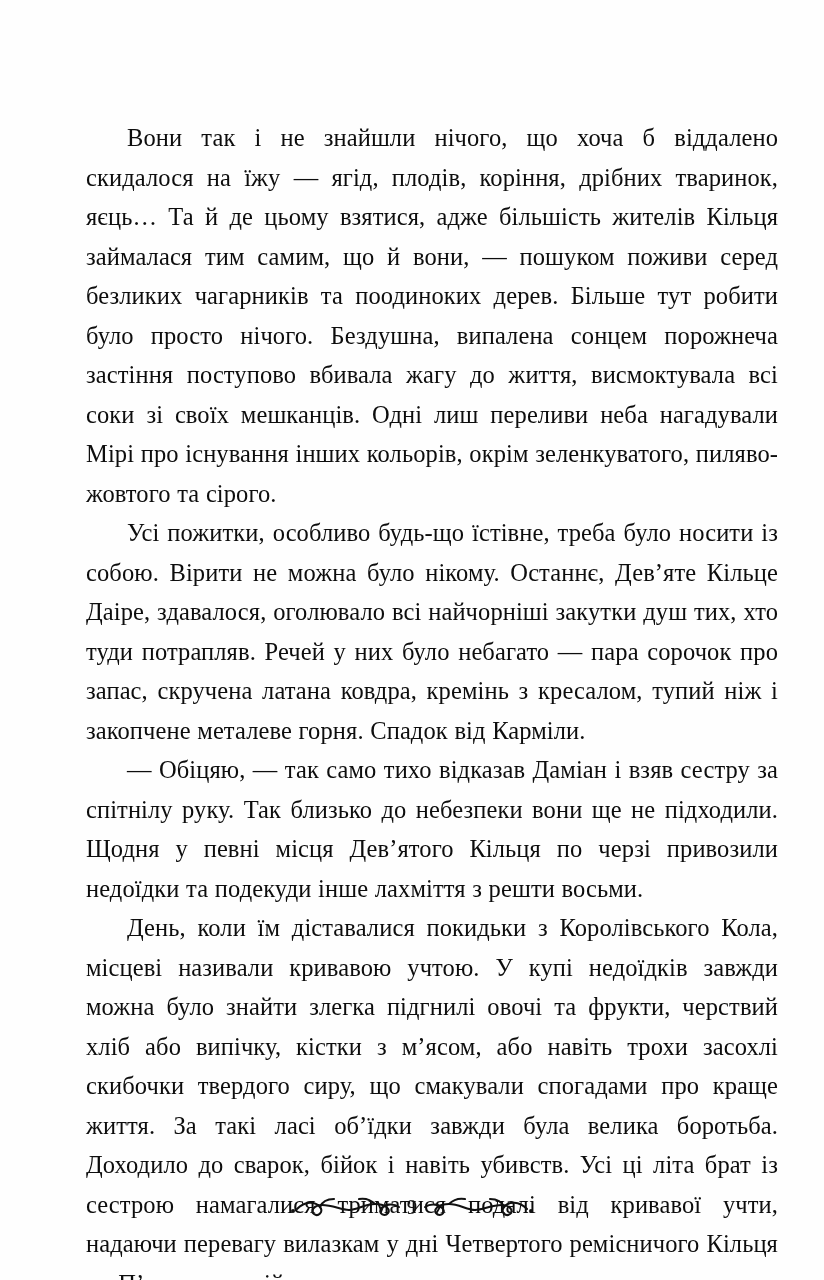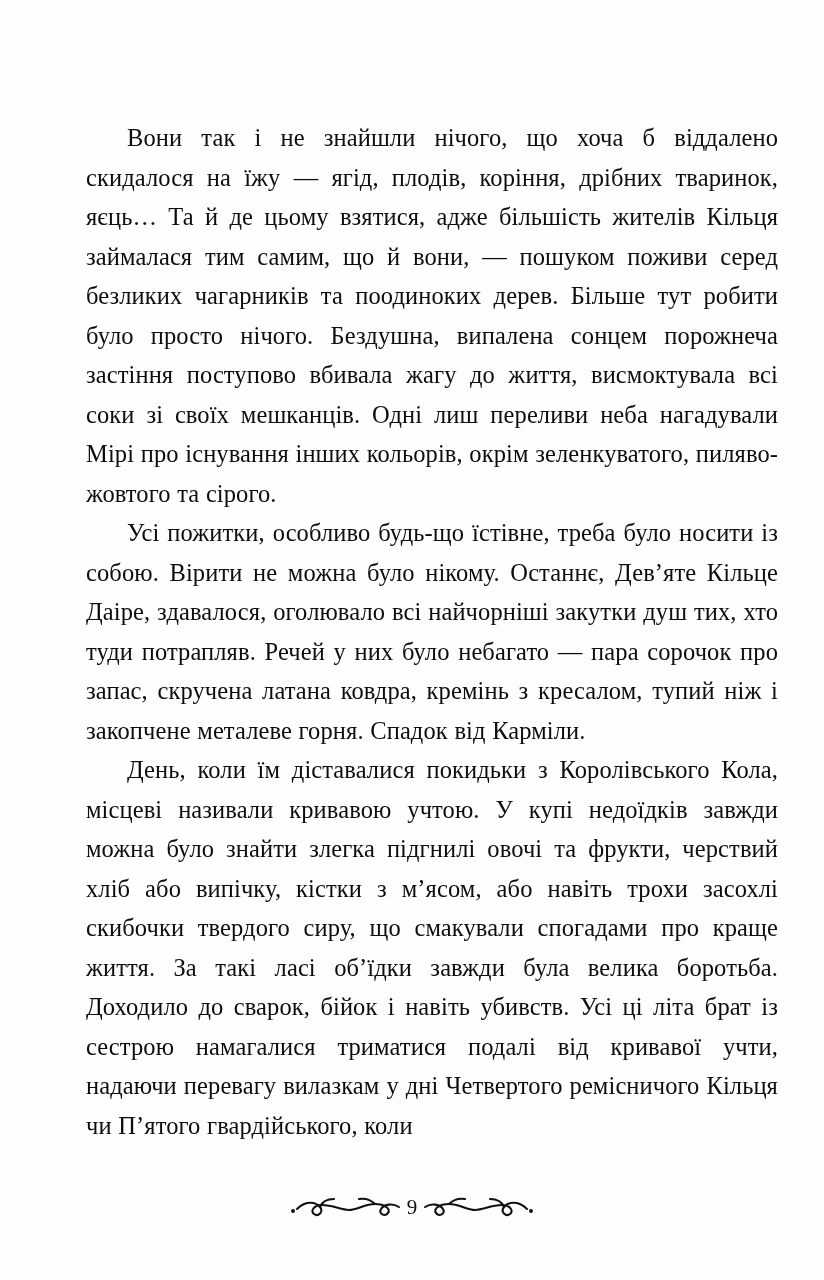--- a/index.html
+++ b/index.html
@@ -58,20 +58,21 @@
   }
 </style>
 </head>
 <body>
 
 <div class="page">
 
   <div class="book-text">
     <p>Вони так і не знайшли нічого, що хоча б віддалено скидалося на їжу — ягід, плодів, коріння, дрібних тваринок, яєць… Та й де цьому взятися, адже більшість жителів Кільця займалася тим самим, що й вони, — пошуком поживи серед безликих чагарників та поодиноких дерев. Більше тут робити було просто нічого. Бездушна, випалена сонцем порожнеча застіння поступово вбивала жагу до життя, висмоктувала всі соки зі своїх мешканців. Одні лиш переливи неба нагадували Мірі про існування інших кольорів, окрім зеленкуватого, пиляво-жовтого та сірого.</p>
     <p>Усі пожитки, особливо будь-що їстівне, треба було носити із собою. Вірити не можна було нікому. Останнє, Дев’яте Кільце Даіре, здавалося, оголювало всі найчорніші закутки душ тих, хто туди потрапляв. Речей у них було небагато — пара сорочок про запас, скручена латана ковдра, кремінь з кресалом, тупий ніж і закопчене металеве горня. Спадок від Карміли.</p>
+    <p>— Обіцяю, — так само тихо відказав Даміан і взяв сестру за спітнілу руку. Так близько до небезпеки вони ще не підходили. Щодня у певні місця Дев’ятого Кільця по черзі привозили недоїдки та подекуди інше лахміття з решти восьми.</p>
     <p>День, коли їм діставалися покидьки з Королівського Кола, місцеві називали кривавою учтою. У купі недоїдків завжди можна було знайти злегка підгнилі овочі та фрукти, черствий хліб або випічку, кістки з м’ясом, або навіть трохи засохлі скибочки твердого сиру, що смакували спогадами про краще життя. За такі ласі об’їдки завжди була велика боротьба. Доходило до сварок, бійок і навіть убивств. Усі ці літа брат із сестрою намагалися триматися подалі від кривавої учти, надаючи перевагу вилазкам у дні Четвертого ремісничого Кільця чи П’ятого гвардійського, коли</p>
   </div>
 
   <div class="footer">
     <span class="ornament">
       <svg width="112" height="34" viewBox="0 0 112 34" xmlns="http://www.w3.org/2000/svg">
         <g fill="none" stroke="#111111" stroke-width="2.1" stroke-linecap="round">
           <path d="M8 19 C16 11, 26 11, 31 17 C35 22, 29 27, 25 24 C21 21, 25 15, 33 15 C44 15, 52 20, 60 20"></path>
           <path d="M60 20 C68 20, 76 14, 86 14 C96 14, 102 19, 99 23 C96 27, 89 24, 92 19 C95 14, 104 13, 110 17"></path>
           <path d="M31 17 C33 12, 38 9, 45 9"></path>

